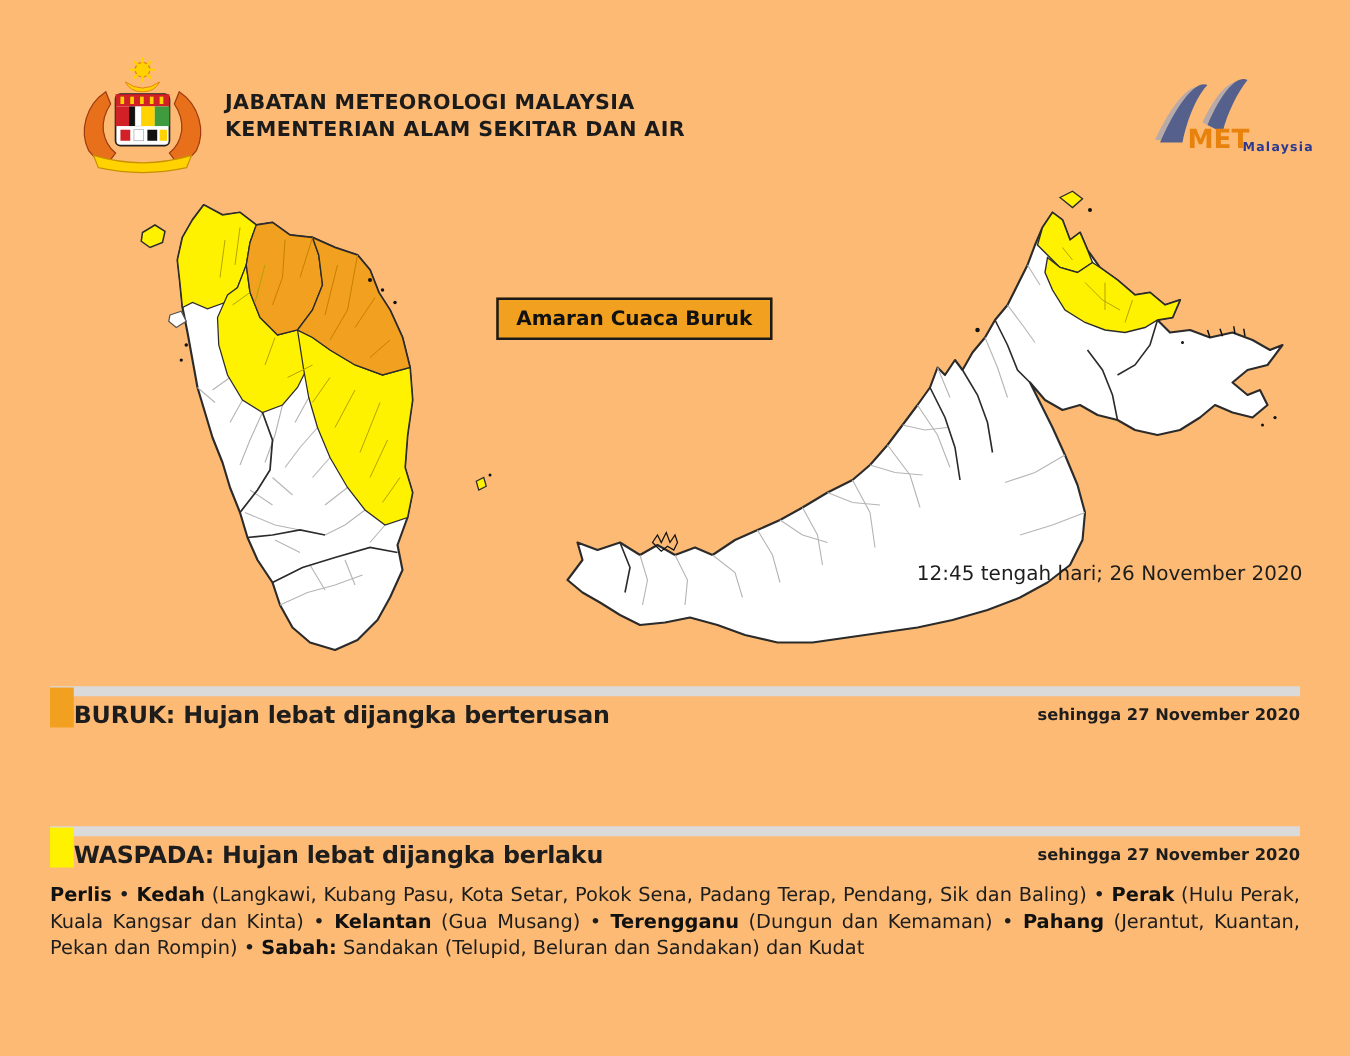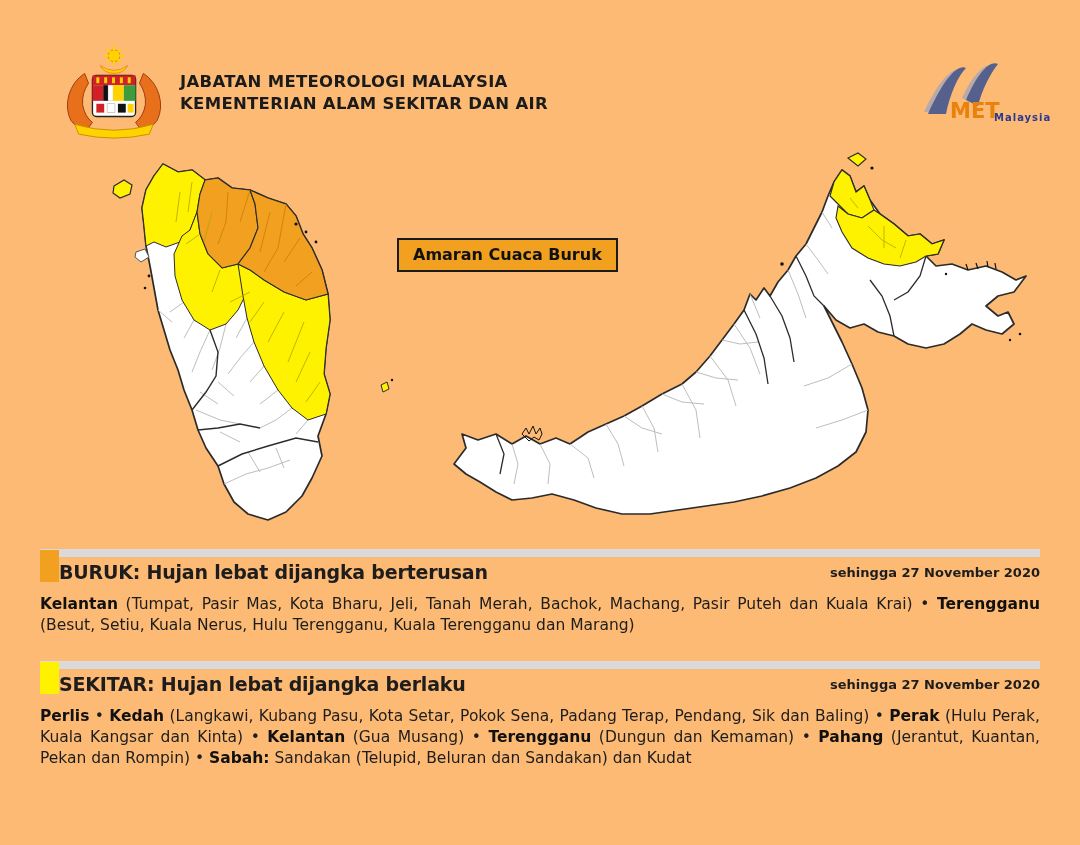--- a/index.html
+++ b/index.html
@@ -224,35 +224,35 @@
         <circle cx="344" cy="116" r="1.8"></circle>
       <circle cx="582" cy="186" r="1.3"></circle>
         <circle cx="572" cy="192" r="1.2"></circle>
       <circle cx="508" cy="126" r="1.2"></circle>
     </g>
   </svg>
 
   <div class="banner" style="background: rgb(242, 160, 31);">Amaran Cuaca Buruk</div>
 
   <div class="issued">
+    <div class="val">12:45 tengah hari; 26 November 2020</div>
   </div>
 
   <div class="section sec1">
     <div class="stripe" style="background: rgb(218, 218, 218);"></div>
     <div class="hrow">
       <div class="marker" style="background: rgb(242, 160, 31);"></div>
       <div class="title">BURUK: Hujan lebat dijangka berterusan</div>
       <div class="until">sehingga 27 November 2020</div>
     </div>
-    <div class="body"><span class="b">Kelantan</span><span> (Tumpat, Pasir Mas, Kota Bharu, Jeli, Tanah Merah, Bachok, Machang, Pasir Puteh dan Kuala Krai) • </span><span class="b">Terengganu</span><span> (Besut, Setiu, Kuala Nerus, Hulu Terengganu, Kuala Terengganu dan Marang)</span></div>
   </div>
 
   <div class="section sec2">
     <div class="stripe" style="background: rgb(218, 218, 218);"></div>
     <div class="hrow">
       <div class="marker" style="background: rgb(255, 242, 0);"></div>
-      <div class="title">SEKITAR: Hujan lebat dijangka berlaku</div>
+      <div class="title">WASPADA: Hujan lebat dijangka berlaku</div>
       <div class="until">sehingga 27 November 2020</div>
     </div>
     <div class="body"><span class="b">Perlis</span><span> • </span><span class="b">Kedah</span><span> (Langkawi, Kubang Pasu, Kota Setar, Pokok Sena, Padang Terap, Pendang, Sik dan Baling) • </span><span class="b">Perak</span><span> (Hulu Perak, Kuala Kangsar dan Kinta) • </span><span class="b">Kelantan</span><span> (Gua Musang) • </span><span class="b">Terengganu</span><span> (Dungun dan Kemaman) • </span><span class="b">Pahang</span><span> (Jerantut, Kuantan, Pekan dan Rompin) • </span><span class="b">Sabah:</span><span> Sandakan (Telupid, Beluran dan Sandakan) dan Kudat</span></div>
   </div>
 
 </div>
 
 </body></html>

